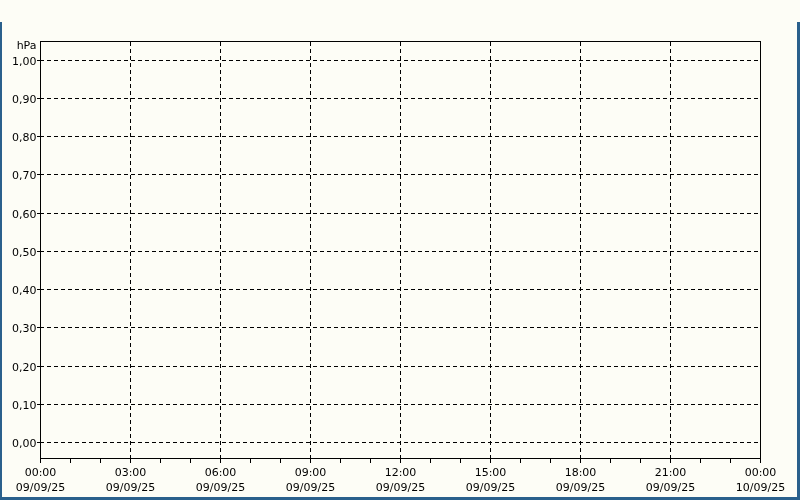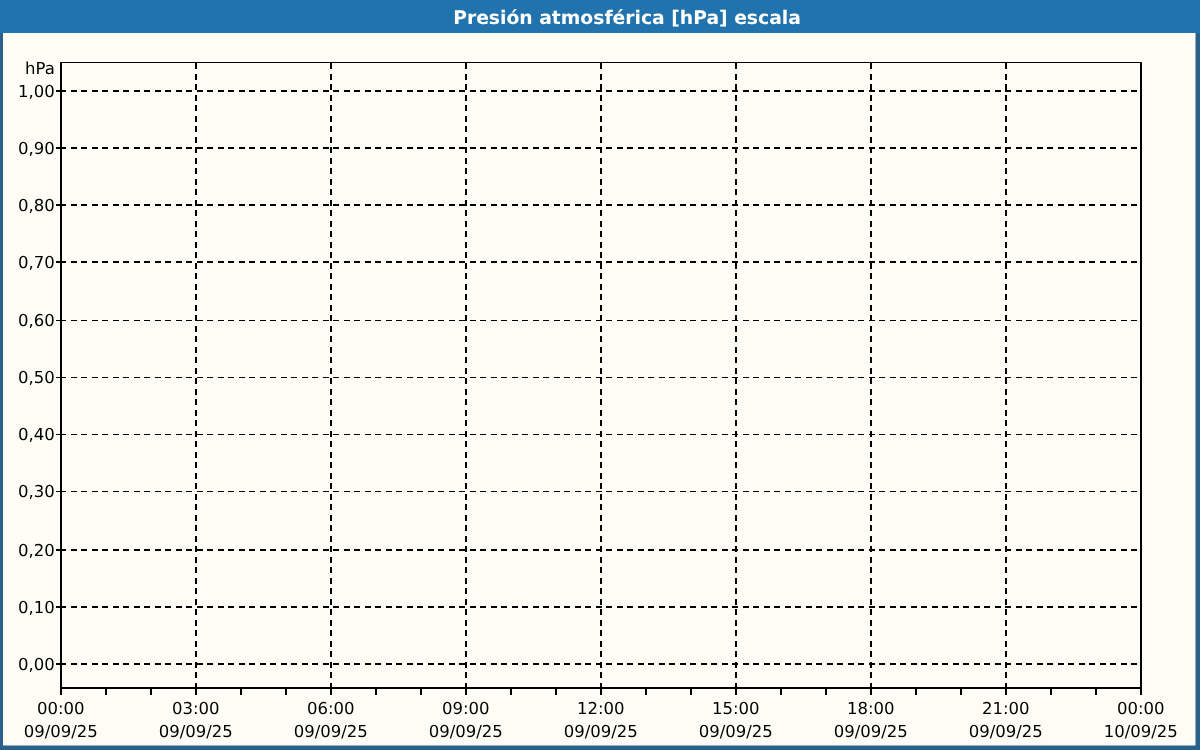--- a/index.html
+++ b/index.html
@@ -18,23 +18,20 @@
   .frame.left{left:0;top:22px;width:2px;height:478px;}
   .frame.right{right:0;top:22px;width:3px;height:478px;}
   .frame.bottom{left:0;top:497px;width:800px;height:3px;}
   #chart{position:absolute;left:0;top:0;}
   #chart text{font-family:"DejaVu Sans","Liberation Sans",sans-serif;font-size:11px;}
 </style>
 </head>
 <body>
 
 <div class="page" style="background: rgb(253, 253, 246);">
-  <div class="titlebar" style="background: rgb(33, 115, 174);">
-    <span class="title" style="color: rgb(255, 255, 255);">Presión atmosférica [hPa] escala</span>
-  </div>
 
   <div class="frame left" style="background: rgb(42, 96, 140);"></div>
   <div class="frame right" style="background: rgb(42, 96, 140);"></div>
   <div class="frame bottom" style="background: rgb(42, 96, 140);"></div>
 
   <svg id="chart" width="800" height="500" viewBox="0 0 800 500">
       <rect x="40.5" y="41.5" width="720" height="417" fill="none" stroke="#000000" stroke-width="1" shape-rendering="crispEdges"></rect>
       <line x1="40" y1="60.5" x2="760" y2="60.5" stroke="#000000" stroke-dasharray="4 3" shape-rendering="crispEdges"></line>
       <line x1="37" y1="60.5" x2="40" y2="60.5" stroke="#000000" shape-rendering="crispEdges"></line>
       <text x="36.5" y="64.5" text-anchor="end" fill="#000000">1,00</text>

